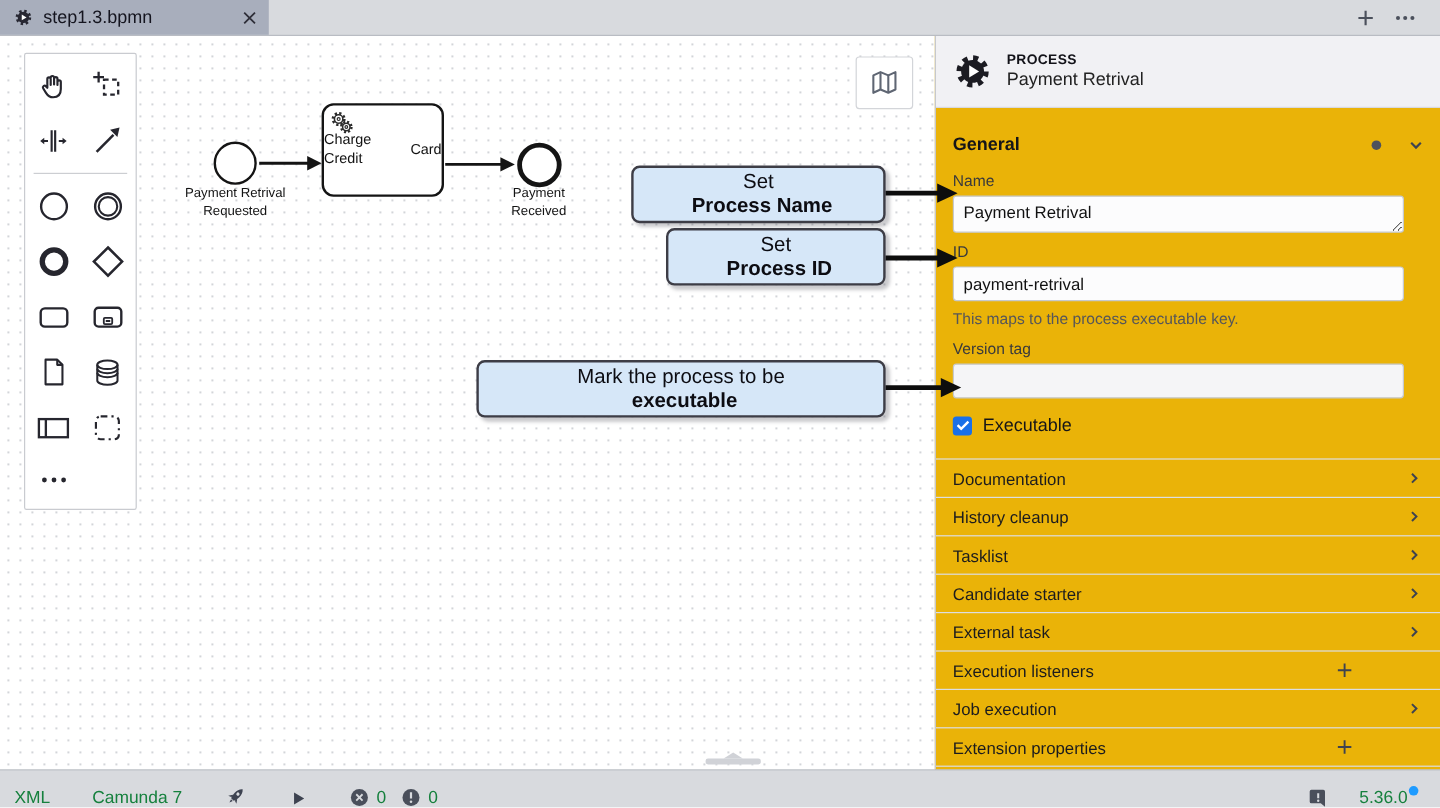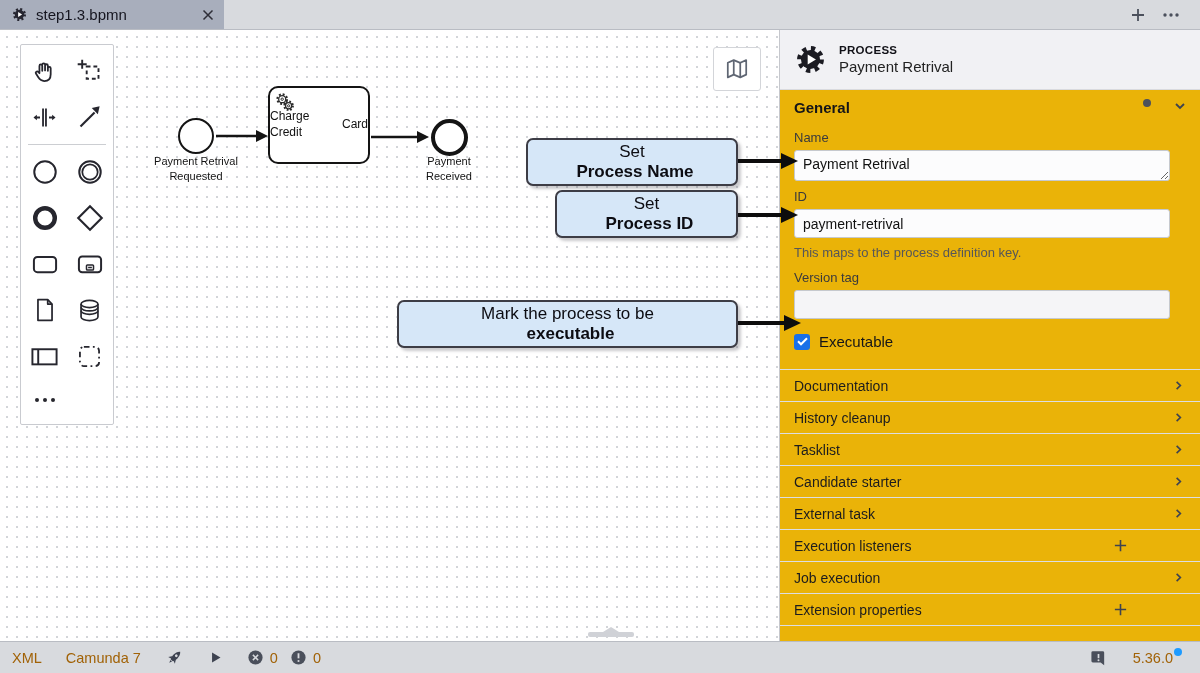--- a/index.html
+++ b/index.html
@@ -60,21 +60,21 @@
 
   .overlay { position:absolute; inset:0; pointer-events:none; z-index:60; }
 
   
   .panel { flex:0 0 421px; width:421px; background:#eab308; border-left:1px solid #c6c8cd; display:flex; flex-direction:column; z-index:1; }
   .p-header { flex:0 0 60px; background:#f1f1f4; border-bottom:1px solid #d9dade; display:flex; align-items:center; gap:13px; padding:0 15px; }
   .p-hicon { display:flex; color:#1b1b22; }
   .p-type { font-size:11.5px; font-weight:bold; letter-spacing:.3px; color:#121218; }
   .p-name { font-size:15px; color:#222; margin-top:2px; }
 
-  .g-head { display:flex; padding:9px 13px 6px 14px; cursor:pointer; }
+  .g-head { display:flex; align-items:center; padding:22px 13px 6px 14px; cursor:pointer; }
   .g-title { font-weight:bold; font-size:15px; color:#151518; flex:1; }
   .g-dot { width:8px; height:8px; border-radius:50%; background:#4d515c; margin-right:22px; }
   .g-chev { display:flex; color:#3e4350; }
 
   .entry { padding:0 30px 0 14px; }
   .f-label { font-size:13px; color:#3a3a3c; margin:8px 0 5px; }
   .f-input { display:block; width:100%; border:1px solid #c6c9ce; border-radius:3px; background:#fcfcfd;
     font:14px "Liberation Sans", sans-serif; color:#111; }
   textarea.f-input { height:31px; padding:5px 8px; resize:vertical; }
   input.f-input { height:29px; padding:0 8px; }
@@ -84,22 +84,22 @@
   .checkbox { width:16px; height:16px; background:#1a70e8; border-radius:3px; display:flex; align-items:center; justify-content:center; cursor:pointer; }
   .exec-label { font-size:15px; color:#151518; }
 
   .sections { border-bottom:1px solid #dcdee2; }
   .sec-row { height:32px; display:flex; align-items:center; padding:0 15px 0 14px; border-top:1px solid #dcdee2; cursor:pointer; }
   .sec-label { font-size:14px; color:#1c1c1e; flex:1; }
   .sec-chev, .sec-plus { display:flex; color:#3e4350; }
   .sec-plus { margin-right:57px; }
 
   
-  .statusbar { flex:0 0 32px; background:#d8dade; border-top:1px solid #b9bcc3; display:flex; align-items:center;
-    padding:0 12px; gap:24px; font-size:14.5px; color:#a16207; }
+  .statusbar { flex:0 0 32px; background:#d8dade; border-top:1px solid #b9bcc3; display:flex; align-items:flex-end;
+    padding:0 12px; gap:35px; font-size:14.5px; color:#15803d; }
   .sb-item { display:flex; align-items:center; gap:6px; cursor:pointer; }
   .sb-icon { display:flex; color:#3d4250; }
   .sb-right { margin-left:auto; display:flex; align-items:center; gap:26px; padding-right:6px; }
   .sb-version { display:flex; align-items:flex-start; cursor:pointer; }
   .upd-dot { width:8px; height:8px; border-radius:50%; background:#1e9bff; margin:-2px 0 0 1px; }
 </style>
 </head>
 <body>
 
 <div class="app">
@@ -330,21 +330,21 @@
         </span>
       </div>
 
       <div class="entry">
         <div class="f-label">Name</div>
         <textarea class="f-input" spellcheck="false" style="">Payment Retrival</textarea>
       </div>
       <div class="entry">
         <div class="f-label">ID</div>
         <input class="f-input" spellcheck="false" value="payment-retrival" style="">
-        <div class="f-help">This maps to the process definition key.</div>
+        <div class="f-help">This maps to the process executable key.</div>
       </div>
       <div class="entry">
         <div class="f-label">Version tag</div>
         <input class="f-input ver-input" value="" style="">
       </div>
       <div class="entry">
         <div class="exec">
           <span class="checkbox">
             <svg width="11" height="9" viewBox="0 0 11 9">
                 <path d="M1 4.3L4 7.3 10 1.3" stroke="#fff" stroke-width="2" fill="none"></path>

